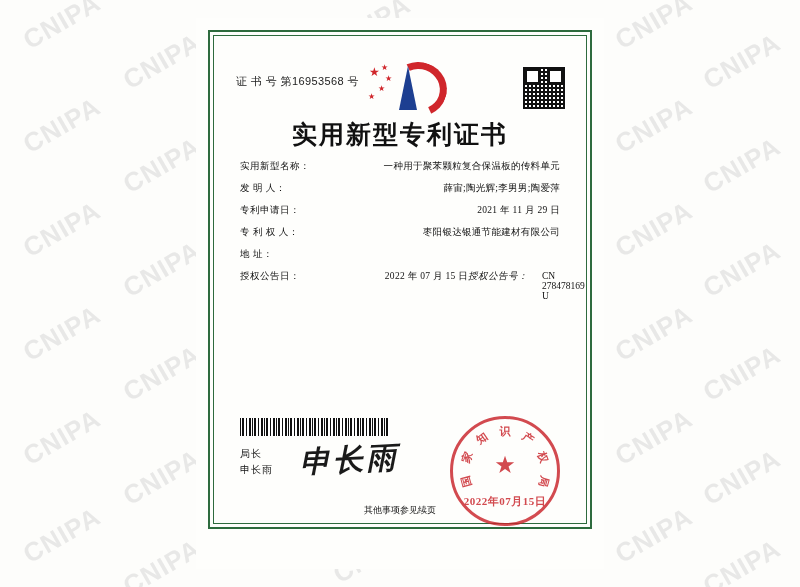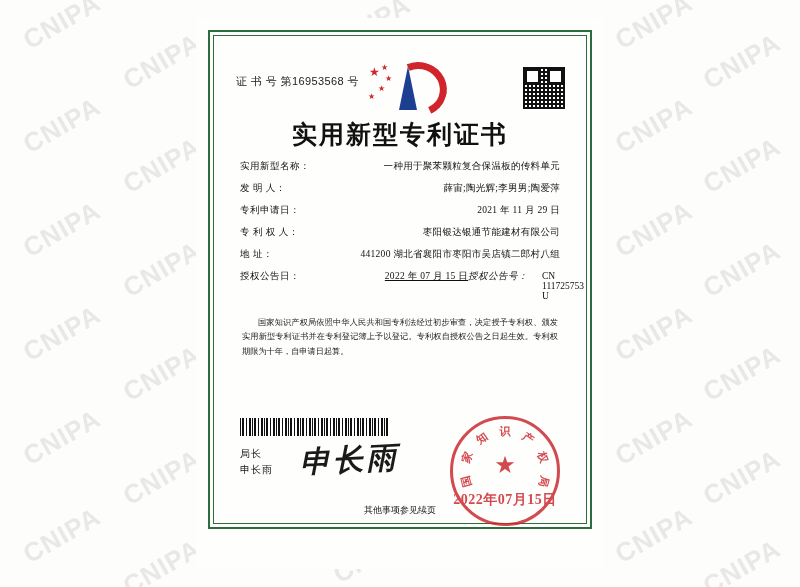--- a/index.html
+++ b/index.html
@@ -201,21 +201,21 @@
   .field-label {
     width: 78px;
     flex: none;
     letter-spacing: 0.5px;
   }
   .field-value {
     flex: 1;
     letter-spacing: 0.3px;
     text-align: right;
   }
-  .field-row.split .field-value { flex: none; width: 150px; text-decoration: underline; }
+  .field-row.split .field-value { flex: none; width: 150px; }
   .field-label2 {
     width: 74px;
     flex: none;
     letter-spacing: 0.5px;
     font-style: italic;
   }
   .field-value2 { flex: 1; }
 
   
   .paras {
@@ -305,21 +305,21 @@
     color: #c9232a;
     line-height: 24px;
   }
   .seal .seal-date {
     position: absolute;
     left: 0;
     right: 0;
     bottom: 14px;
     text-align: center;
     font-family: "Liberation Serif", serif;
-    font-size: 14px;
+    font-size: 11px;
     font-weight: bold;
     color: #c9232a;
     letter-spacing: 0.5px;
   }
 
   
   .page-no {
     position: absolute;
     left: 0;
     right: 0;
@@ -423,34 +423,32 @@
           <div class="field-value">2021 年 11 月 29 日</div>
         </div>
 
         <div class="field-row">
           <div class="field-label">专 利 权 人：</div>
           <div class="field-value">枣阳银达银通节能建材有限公司</div>
         </div>
 
         <div class="field-row">
           <div class="field-label">地 址：</div>
-          <div class="field-value">441200 湖北省襄阳市枣阳市吴店镇二郎村八组</div>
         </div>
 
         <div class="field-row split">
           <div class="field-label">授权公告日：</div>
           <div class="field-value">2022 年 07 月 15 日</div>
           <div class="field-label2">授权公告号：</div>
-          <div class="field-value2">CN 111725753 U</div>
+          <div class="field-value2">CN 278478169 U</div>
         </div>
 
       </div>
 
       <div class="paras">
-        <p>国家知识产权局依照中华人民共和国专利法经过初步审查，决定授予专利权、颁发实用新型专利证书并在专利登记簿上予以登记。专利权自授权公告之日起生效。专利权期限为十年，自申请日起算。</p>
       </div>
 
       <div class="barcode"></div>
 
       <div class="sig-block">
         <div>局长</div>
         <div>申长雨</div>
       </div>
       <div class="sig-script">申长雨</div>
 

